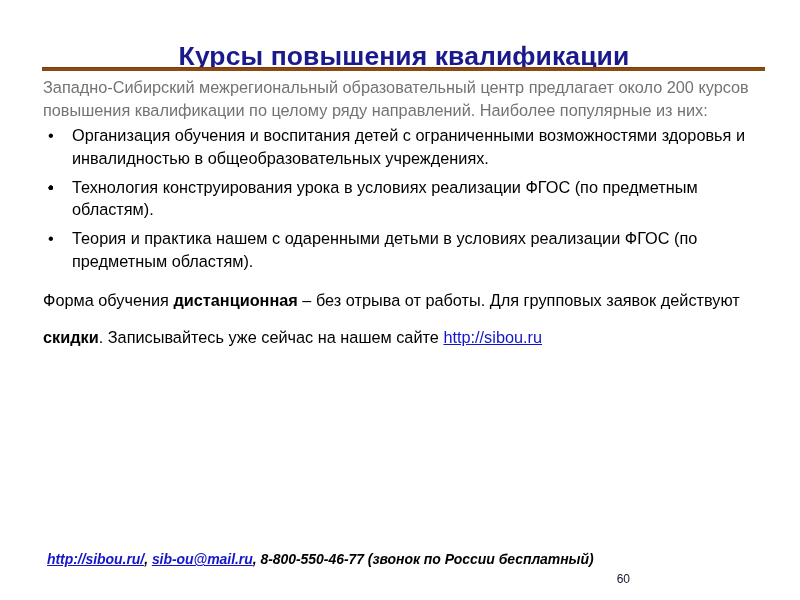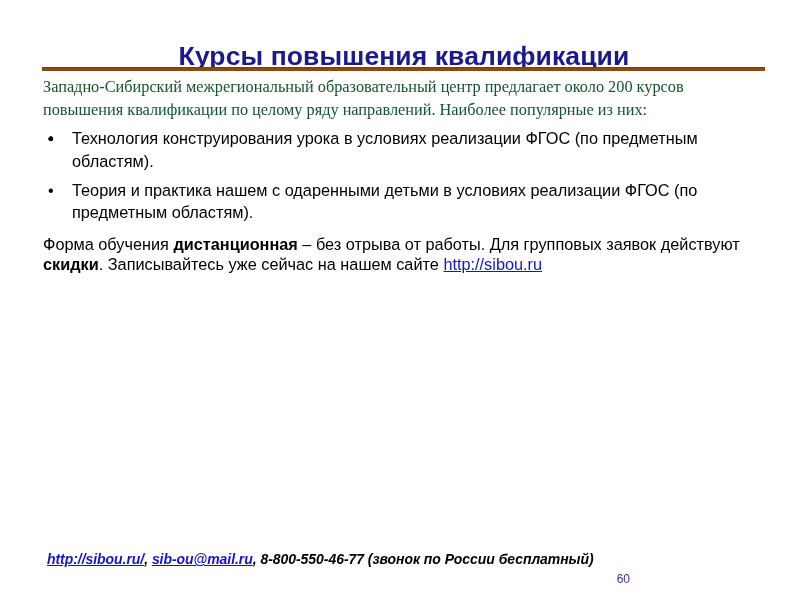--- a/index.html
+++ b/index.html
@@ -53,24 +53,23 @@
   .body-area {
     position: absolute;
     left: 40px;
     top: 76px;
     width: 724px;
   }
 
   .intro {
     font-size: 16.3px;
     line-height: 22.6px;
-    color: #14532d;
+    color: #737373;
     margin: 0 0 3px 0;
     padding: 0 0 0 3px;
-    font-family: Liberation Serif, serif;
   }
 
   ul.bullets {
     list-style: none;
     margin: 0;
     padding: 0;
   }
 
   ul.bullets li {
     position: relative;
@@ -85,21 +84,21 @@
     position: absolute;
     left: 8px;
     top: 0;
     font-size: 16.3px;
     line-height: 22.7px;
     color: #000;
   }
 
   .outro {
     font-size: 16.3px;
-    line-height: 20px;
+    line-height: 37px;
     margin: 10px 0 0 0;
     padding: 0 0 0 3px;
     color: #000;
   }
 
   .outro b { font-weight: bold; }
 
   a.weblink {
     color: #1414cc;
     text-decoration: underline;
@@ -123,39 +122,40 @@
     text-decoration: underline;
     font-style: italic;
     font-weight: bold;
   }
 
   .slide-number {
     position: absolute;
     right: 22px;
     top: 572px;
     font-size: 12px;
-    color: #4c1d95;
+    color: #0f172a;
   }
 </style>
 </head>
 <body>
 
 <div class="slide">
 
   <h1 class="slide-title">Курсы повышения квалификации</h1>
 
   <div class="title-rule"></div>
 
   <div class="body-area">
 
     <p class="intro">Западно-Сибирский межрегиональный образовательный центр предлагает около 200 курсов повышения квалификации по целому ряду направлений. Наиболее популярные из них:</p>
 
     <ul class="bullets">
       <li>
         <span class="bullet-dot">•</span>
+        <span>Организация обучения и воспитания детей с ограниченными возможностями здоровья и инвалидностью в общеобразовательных учреждениях.</span>
       </li>
       <li>
         <span class="bullet-dot">•</span>
       </li>
       <li>
         <span class="bullet-dot">•</span>
       </li>
       <li>
         <span class="bullet-dot">•</span>
       </li>

